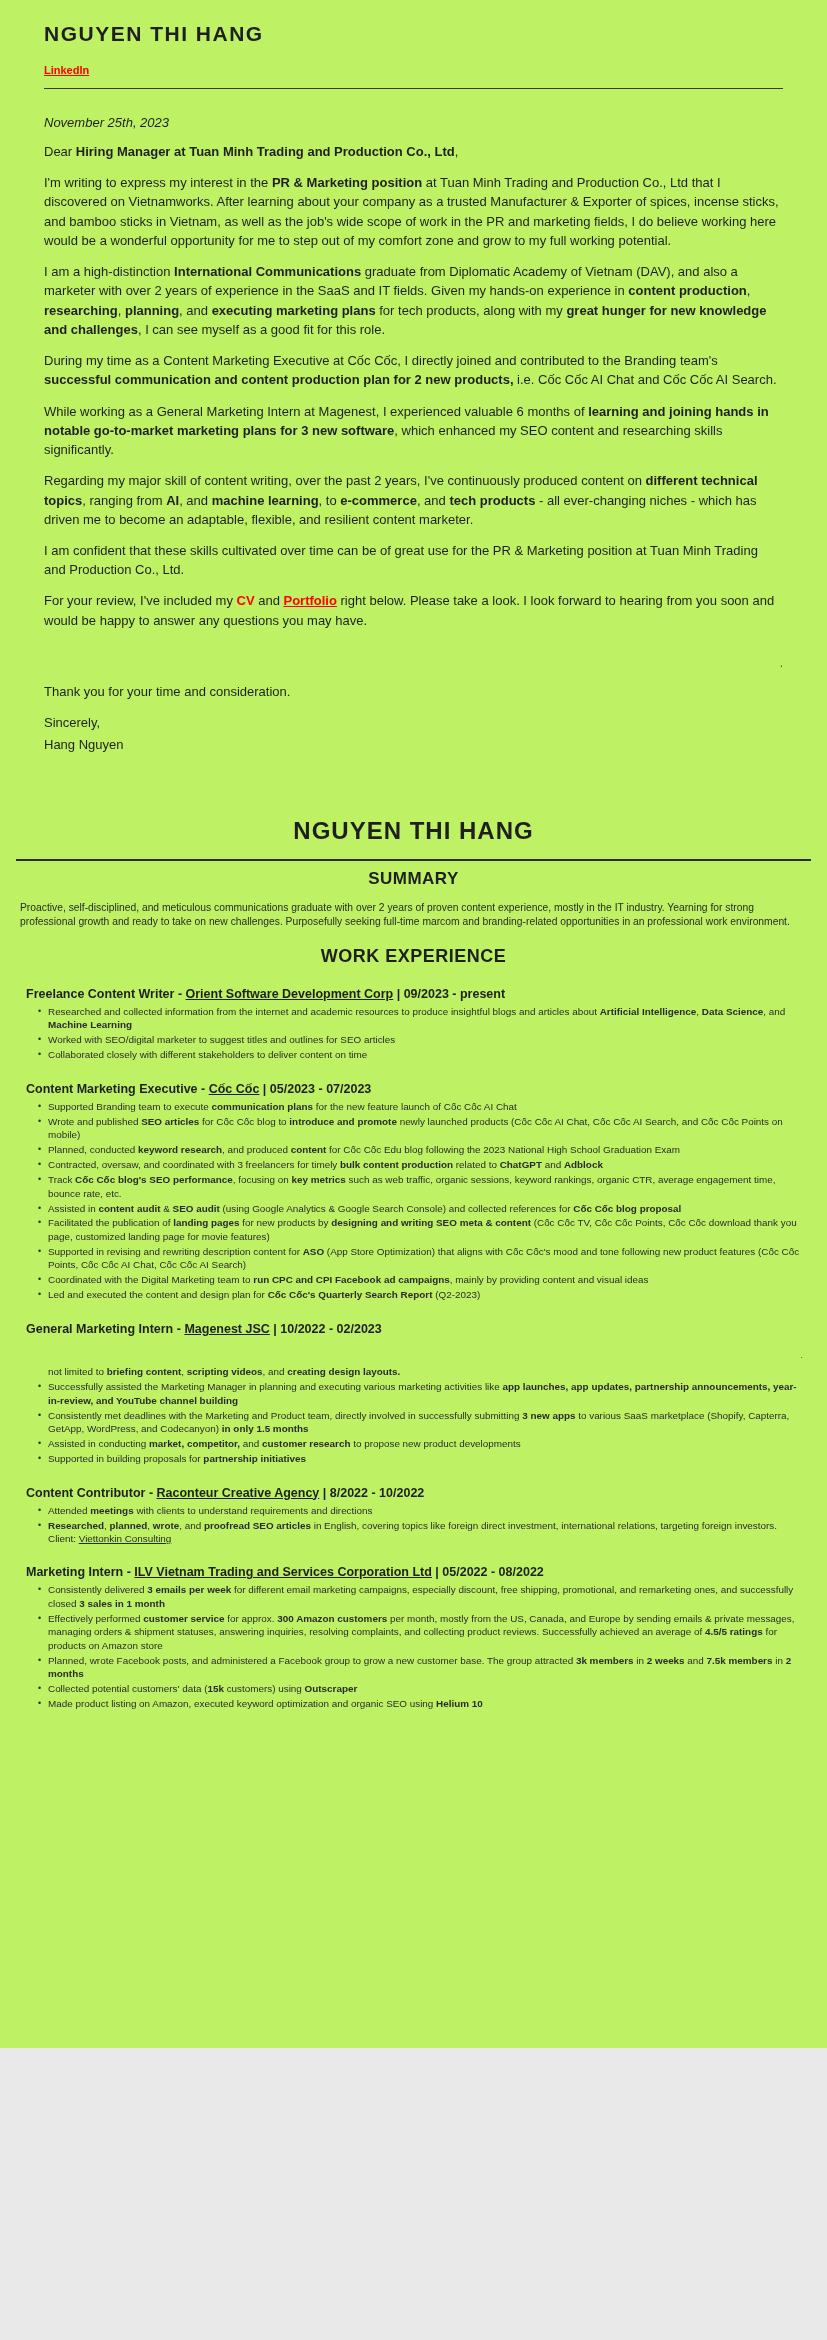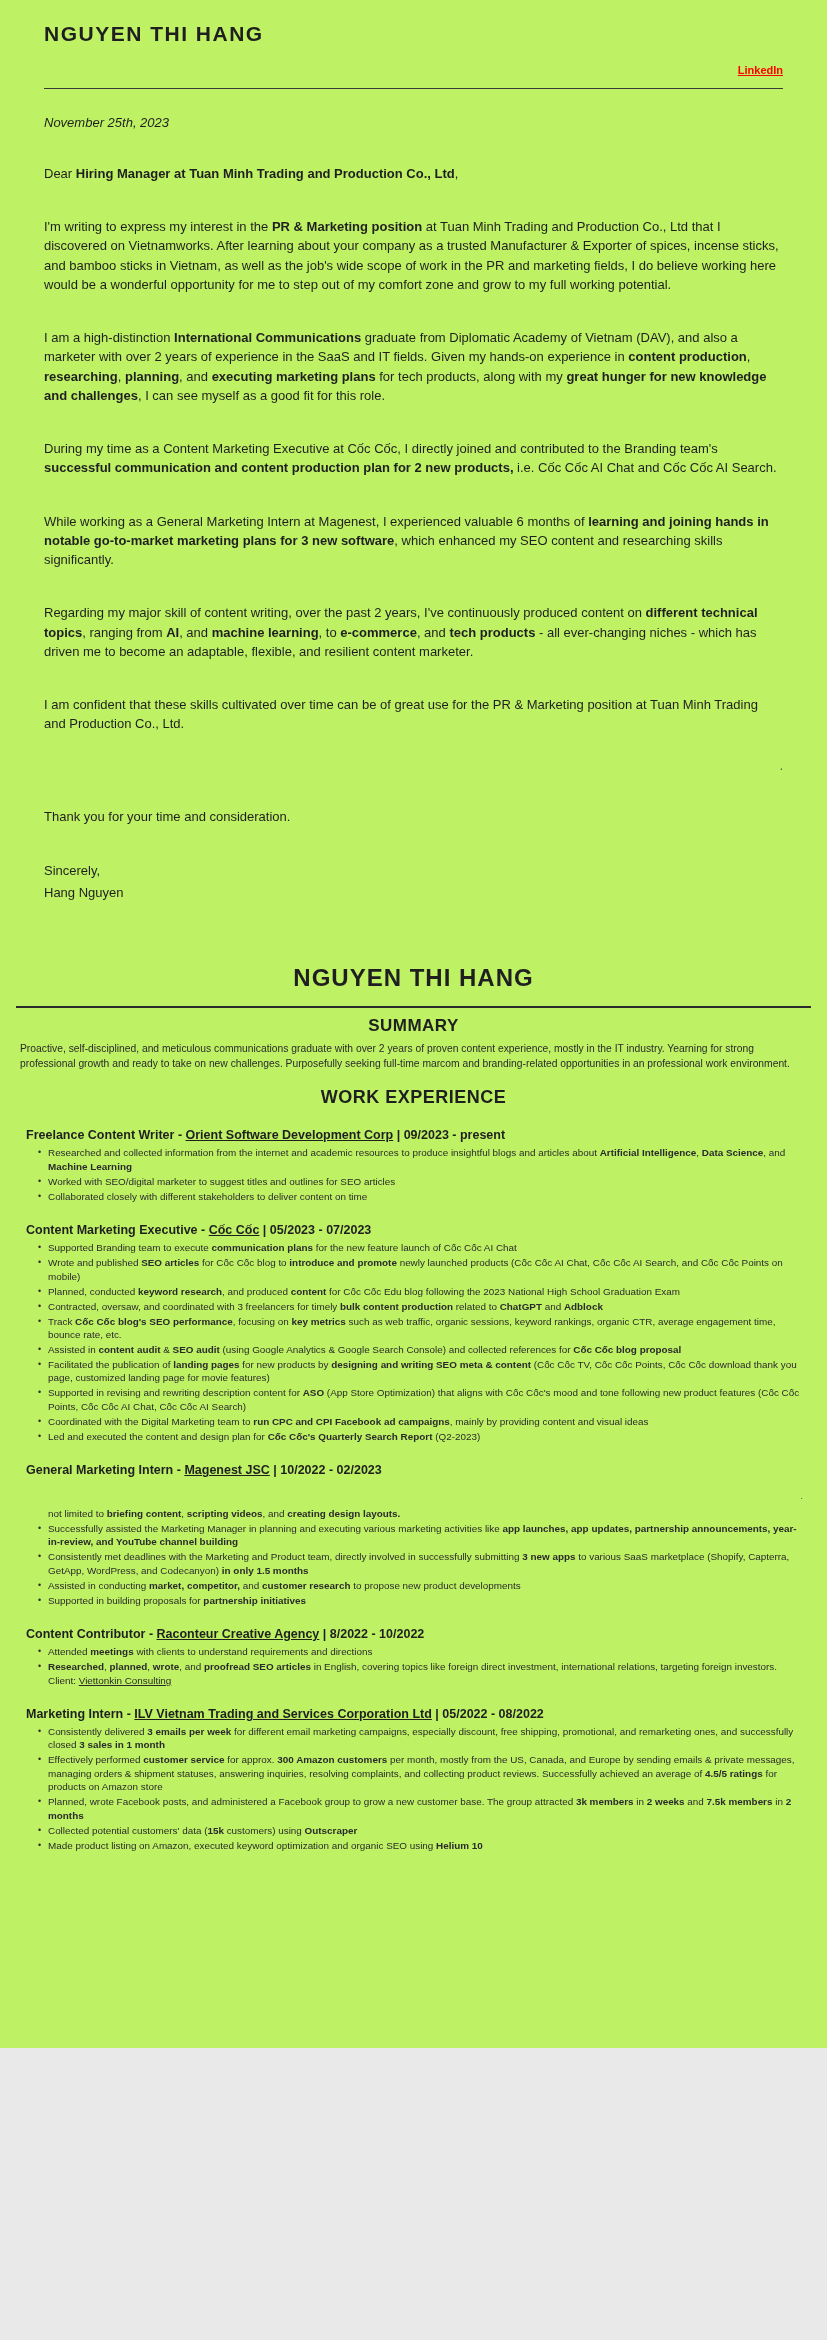--- a/index.html
+++ b/index.html
@@ -3,37 +3,37 @@
 <meta charset="utf-8">
 <style>
   * { margin:0; padding:0; box-sizing:border-box; }
   html,body { background:#e9e9e9; }
   body { font-family:"Liberation Sans", sans-serif; color:#1f1f1f; }
   .page { width:827px; height:2048px; background:#bef264; margin:0 auto; overflow:hidden; padding-top:22px; }
 
   
   .letter { padding:0 44px; }
   .letter-name { font-size:21px; font-weight:bold; letter-spacing:1.5px; }
-  .linkedin-row { text-align:right; margin-top:14px; }
+  .linkedin-row { margin-top:14px; }
   .linkedin { color:#ff0000; font-size:11px; font-weight:bold; text-decoration:underline; cursor:pointer; }
   .letter-rule { border:none; border-top:1.5px solid #3a3a3a; margin-top:10px; }
   .date { font-style:italic; font-size:13px; margin-top:26px; }
-  .para { font-size:13px; line-height:1.48; margin-top:34px; text-align:left; }
+  .para { font-size:13px; line-height:1.48; margin-top:12px; text-align:left; }
   .para.tight { margin-top:3px; }
   .stray { text-align:right; margin-top:26px; font-size:12px; color:#555; }
   .b { font-weight:bold; }
   .u { text-decoration:underline; }
   .red { color:#ff0000; }
 
   
   .resume { margin-top:62px; }
   .resume-name { text-align:center; font-size:24px; font-weight:bold; letter-spacing:1px; }
   .resume-rule { border:none; border-top:2.5px solid #2b2b2b; margin:14px 16px 4px 16px; }
   .section-title { text-align:center; font-size:17px; font-weight:bold; letter-spacing:0.5px; margin-top:8px; }
-  .summary { font-size:10.3px; line-height:1.42; color:#2a2a2a; padding:0 20px; margin-top:6px; }
+  .summary { font-size:10.3px; line-height:1.42; color:#2a2a2a; padding:0 20px; margin-top:12px; }
   .work-title { margin-top:16px; font-size:18px; }
   .job { padding:0 22px; margin-top:11px; }
   .job-heading { font-size:12.5px; font-weight:bold; padding-left:4px; margin-bottom:4px;margin-top:20px; }
   .bullets { list-style:none; padding-left:16px; }
   .bullets li { position:relative; font-size:9.9px; line-height:1.36; color:#2a2a2a; padding-left:10px; margin:1.5px 0; }
   .bullets li::before { content:"\2022"; position:absolute; left:0; top:0; font-size:9px; color:#2a2a2a; }
   .bullets li.nodot::before { content:""; }
   .bullets li.nodot { margin-top:4px; }
   .bullets li.rt { text-align:right; padding-right:2px; margin-top:12px; color:#555; }
   .bullets li.rt::before { content:""; }
@@ -51,20 +51,21 @@
     <hr class="letter-rule">
     <p class="date">November 25th, 2023</p>
 
     <p class="para"><span>Dear </span><span class="b">Hiring Manager at Tuan Minh Trading and Production Co., Ltd</span><span>,</span></p>
     <p class="para"><span>I'm writing to express my interest in the </span><span class="b">PR &amp; Marketing position</span><span> at Tuan Minh Trading and Production Co., Ltd that I discovered on Vietnamworks. After learning about your company as a trusted Manufacturer &amp; Exporter of spices, incense sticks, and bamboo sticks in Vietnam, as well as the job's wide scope of work in the PR and marketing fields, I do believe working here would be a wonderful opportunity for me to step out of my comfort zone and grow to my full working potential.</span></p>
     <p class="para"><span>I am a high-distinction </span><span class="b">International Communications</span><span> graduate from Diplomatic Academy of Vietnam (DAV), and also a marketer with over 2 years of experience in the SaaS and IT fields. Given my hands-on experience in </span><span class="b">content production</span><span>, </span><span class="b">researching</span><span>, </span><span class="b">planning</span><span>, and </span><span class="b">executing marketing plans</span><span> for tech products, along with my </span><span class="b">great hunger for new knowledge and challenges</span><span>, I can see myself as a good fit for this role.</span></p>
     <p class="para"><span>During my time as a Content Marketing Executive at Cốc Cốc, I directly joined and contributed to the Branding team's </span><span class="b">successful communication and content production plan for 2 new products,</span><span> i.e. Cốc Cốc AI Chat and Cốc Cốc AI Search.</span></p>
     <p class="para"><span>While working as a General Marketing Intern at Magenest, I experienced valuable 6 months of </span><span class="b">learning and joining hands in notable go-to-market marketing plans for 3 new software</span><span>, which enhanced my SEO content and researching skills significantly.</span></p>
     <p class="para"><span>Regarding my major skill of content writing, over the past 2 years, I've continuously produced content on </span><span class="b">different technical topics</span><span>, ranging from </span><span class="b">AI</span><span>, and </span><span class="b">machine learning</span><span>, to </span><span class="b">e-commerce</span><span>, and </span><span class="b">tech products</span><span> - all ever-changing niches - which has driven me to become an adaptable, flexible, and resilient content marketer.</span></p>
     <p class="para"><span>I am confident that these skills cultivated over time can be of great use for the PR &amp; Marketing position at Tuan Minh Trading and Production Co., Ltd.</span></p>
+    <p class="para"><span>For your review, I've included my </span><span class="b red">CV</span><span> and </span><span class="b u red">Portfolio</span><span> right below. Please take a look. I look forward to hearing from you soon and would be happy to answer any questions you may have.</span></p>
 
     <p class="stray">.</p>
 
     <p class="para">Thank you for your time and consideration.</p>
     <p class="para">Sincerely,</p>
     <p class="para tight">Hang Nguyen</p>
   </div>
 
   <div class="resume">
     <h2 class="resume-name">NGUYEN THI HANG</h2>

